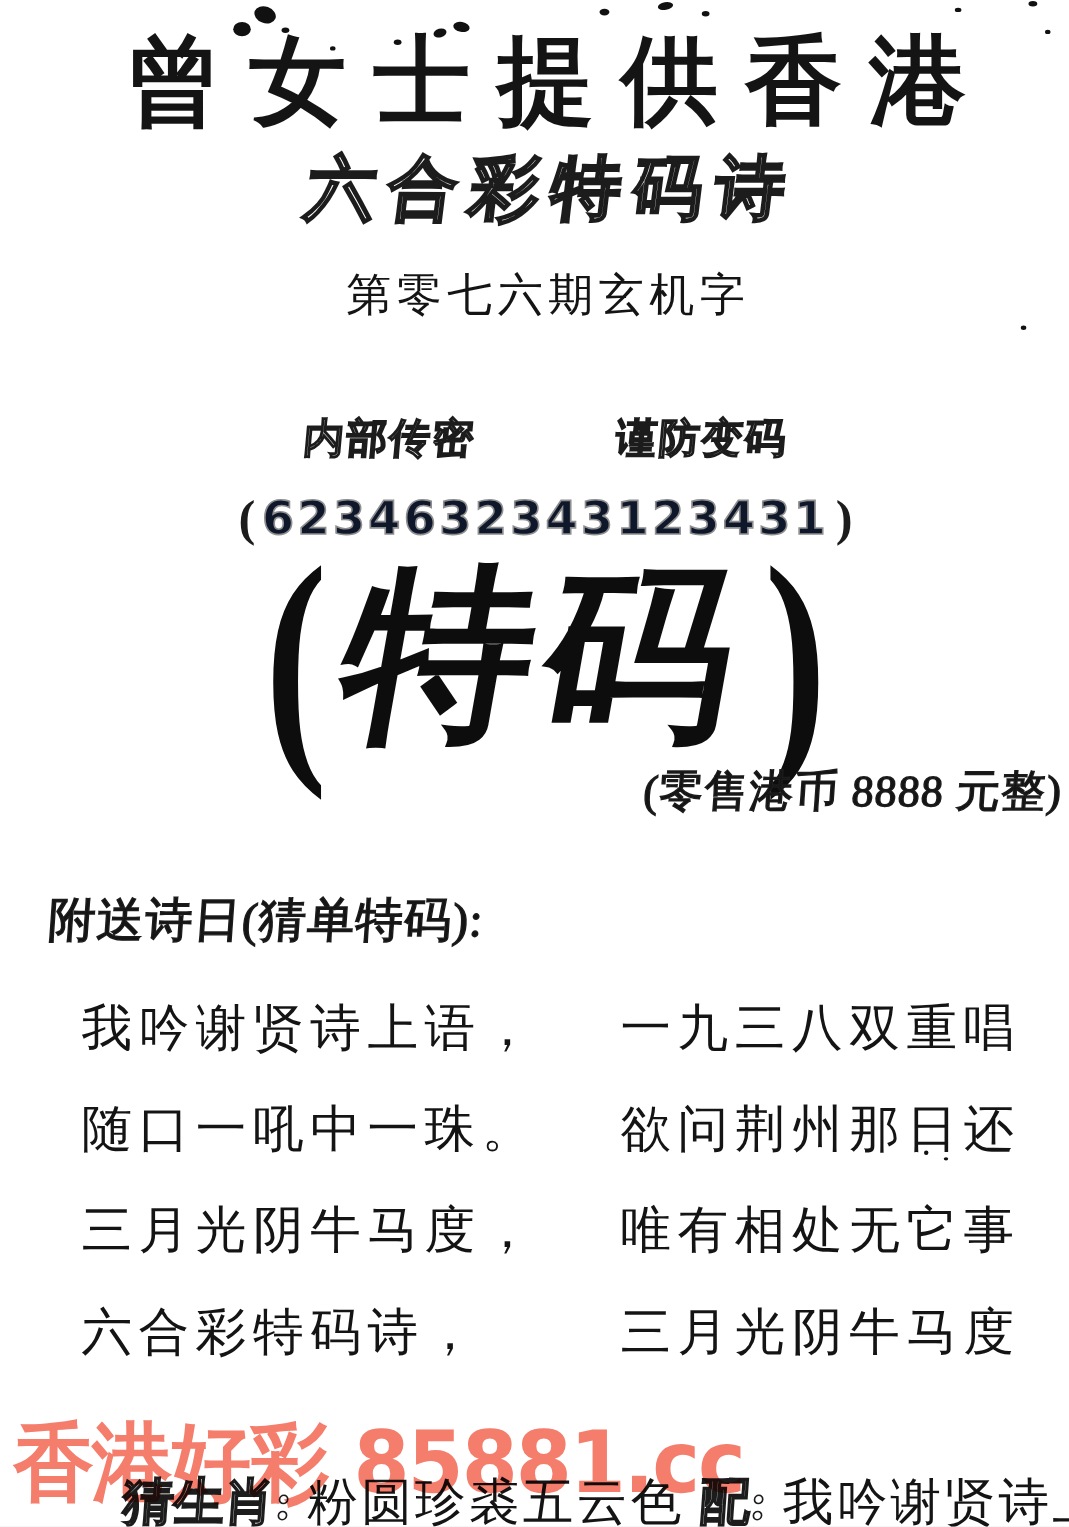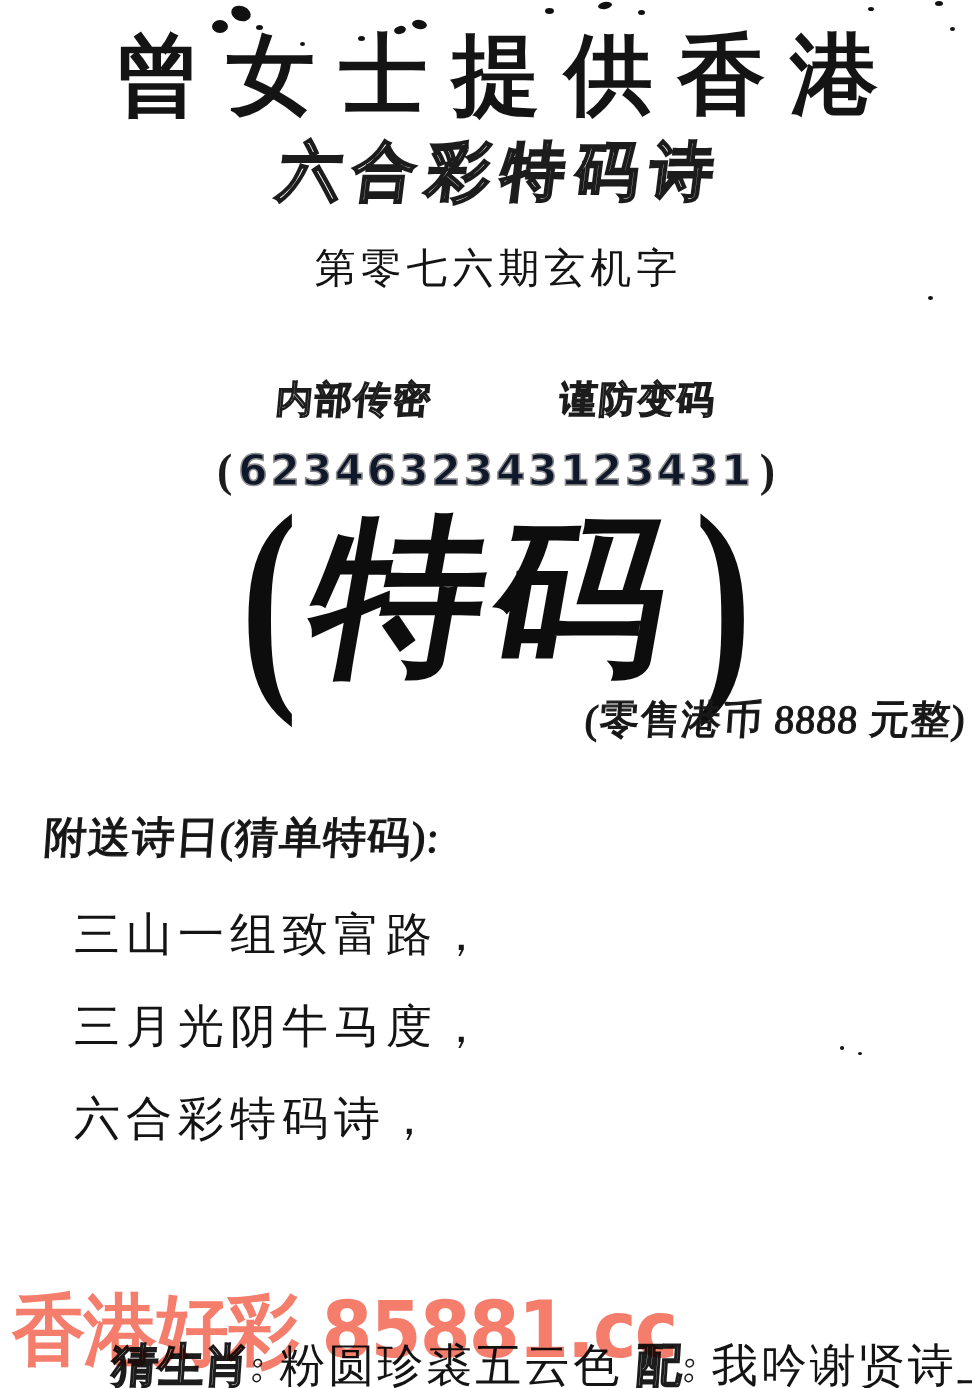--- a/index.html
+++ b/index.html
@@ -150,25 +150,32 @@
     <span class="big-paren">(</span>
     <span class="big-word">特码</span>
     <span class="big-paren">)</span>
   </div>
 
   <div class="price">(零售港币 8888 元整)</div>
 
   <div class="poem-intro">附送诗日(猜单特码):</div>
 
   <div class="poem-col poem-left">
-    <div class="pline">三山一组致富路，</div>
+    <div class="pline">我吟谢贤诗上语，</div>
+    <div class="pline">随口一吼中一珠。</div>
     <div class="pline">三月光阴牛马度，</div>
     <div class="pline">六合彩特码诗，</div>
   </div>
 
+  <div class="poem-col poem-right">
+    <div class="pline">一九三八双重唱</div>
+    <div class="pline">欲问荆州那日还</div>
+    <div class="pline">唯有相处无它事</div>
+    <div class="pline">三月光阴牛马度</div>
+  </div>
 
   <div class="footer-line">
     <span class="outl">猜生肖:</span>
     <span class="plain">粉圆珍裘五云色</span>
     <span class="outl">配:</span>
     <span class="plain">我吟谢贤诗上语</span>
   </div>
 
   <div class="watermark" style="color: rgb(244, 125, 108);">香港好彩 85881.cc</div>
 

